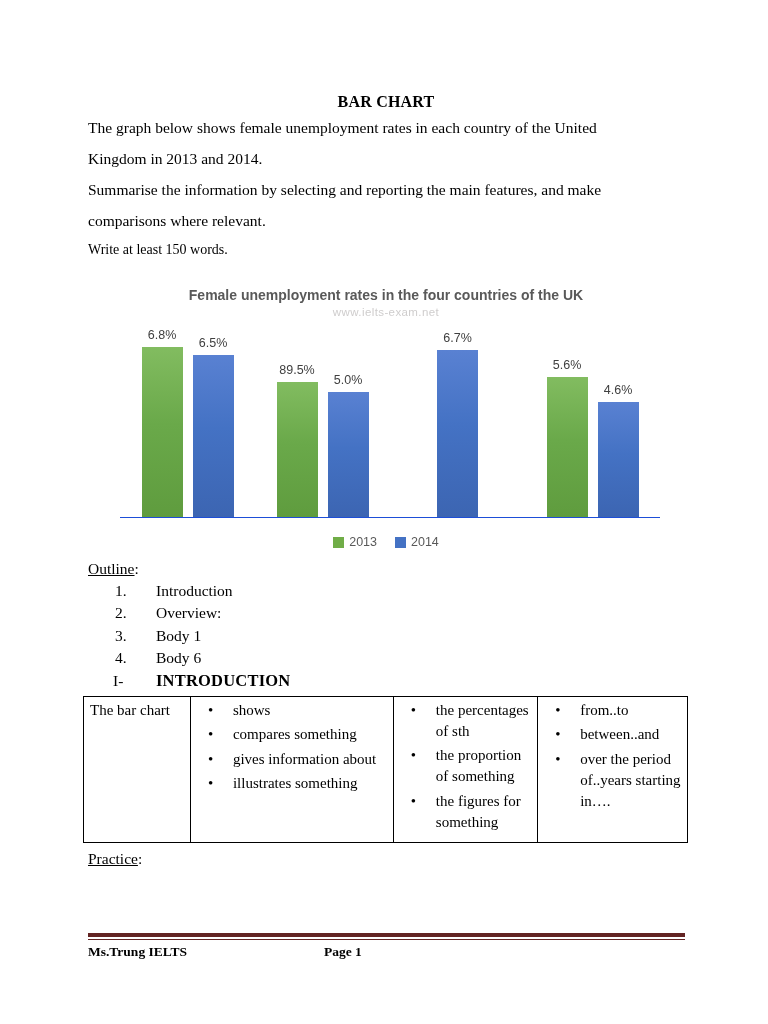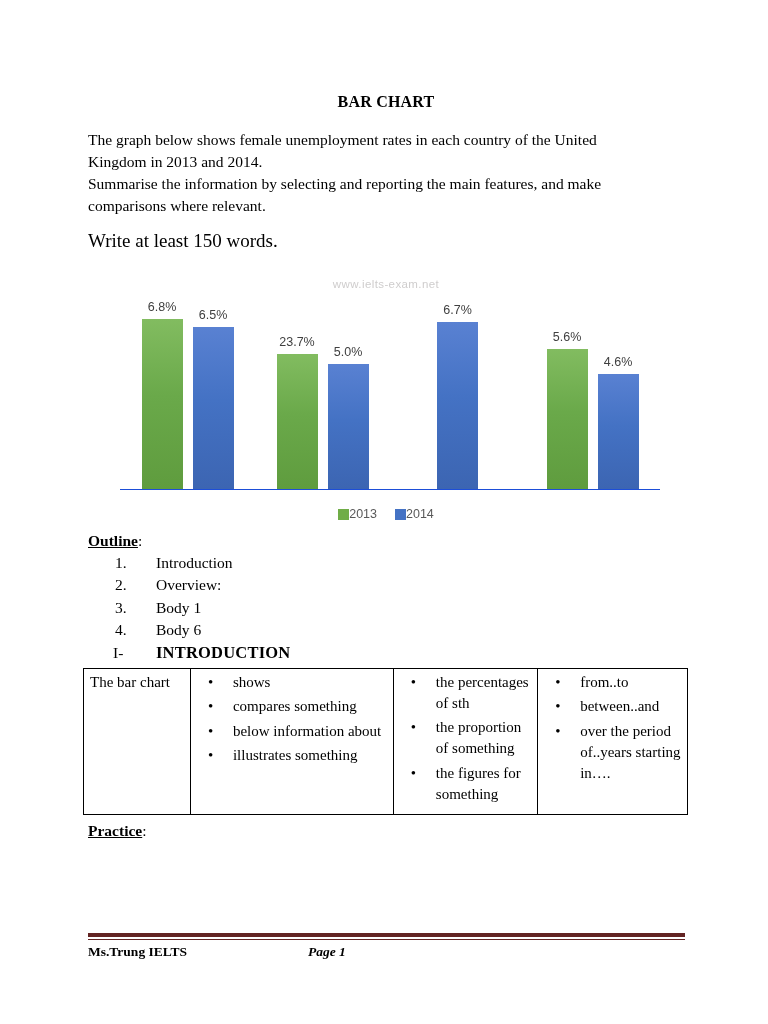--- a/index.html
+++ b/index.html
@@ -5,44 +5,44 @@
   * { margin:0; padding:0; box-sizing:border-box; }
   html,body { background:#ffffff; }
   .page {
     position:relative; width:768px; height:1024px; background:#ffffff;
     font-family:"Liberation Serif", serif; color:#000; overflow:hidden;padding-left:37px;
   }
   .content { position:absolute; left:88px; right:84px; top:0; }
 
   
   .doc-title { margin-top:93px; text-align:center; font-size:16px; font-weight:bold; letter-spacing:.2px; }
-  .task-text { margin-top:18px; font-size:15.5px; line-height:22px; white-space:pre-line; }
-  .write-note { margin-top:13px; font-size:19px; line-height:22px; }
+  .task-text { margin-top:1px; font-size:15.5px; line-height:31px; white-space:pre-line; }
+  .write-note { margin-top:3px; font-size:14px; line-height:22px; }
 
   
   .chart { margin-top:26px; font-family:"Liberation Sans", sans-serif; }
   .chart-title { text-align:center; font-size:14px; font-weight:bold; color:#595959; }
-  .chart-watermark { text-align:center; font-size:11.5px; color:#CFCDCD; margin-top:10px; letter-spacing:.4px; }
+  .chart-watermark { text-align:center; font-size:11.5px; color:#CFCDCD; margin-top:3px; letter-spacing:.4px; }
   .plot { position:relative; margin-left:32px; width:540px; height:196px; margin-top:4px;
           display:flex; align-items:flex-end; border-bottom:1px solid #1d4ed8; }
   .bar-group { width:135px; height:100%; display:flex; justify-content:center; align-items:flex-end; gap:10px; }
   .bar-col { display:flex; flex-direction:column; justify-content:flex-end; align-items:center; width:41px; }
   .bar-label { font-size:12.5px; color:#404040; margin-bottom:5px; white-space:nowrap; }
   .bar { width:41px; }
   .bar.s0 { background:linear-gradient(180deg,#82bc60 0%,#6aa94a 45%,#5f9c3e 100%); }
   .bar.s1 { background:linear-gradient(180deg,#5981d2 0%,#4472c4 45%,#3c65b2 100%); }
   .cats { margin-left:32px; width:540px; display:flex; margin-top:7px; }
   .cat-label { width:135px; text-align:center; font-size:12.5px; color:#595959; }
   .legend { margin-top:17px; display:flex; justify-content:center; gap:18px; }
-  .legend-item { display:flex; align-items:center; font-size:12.5px; color:#595959; }
+  .legend-item { display:flex; align-items:center; gap:5px; font-size:12.5px; color:#595959; }
   .legend-swatch { width:11px; height:11px; display:inline-block; }
 
   
   .outline { margin-top:11px; font-size:15.5px; }
-  .h-word { font-weight:bold; text-decoration:underline; }
+  .h-word { font-weight:normal; text-decoration:underline; }
   .outline-list { margin-top:2px; }
   .outline-row { display:flex; line-height:22.4px; }
   .outline-num { width:41px; margin-left:27px; }
   .section-row { display:flex; margin-top:1px; align-items:baseline; }
   .section-marker { width:43px; margin-left:25px; font-size:15.5px; }
   .section-title { font-weight:bold; font-size:16.5px; letter-spacing:.2px; }
 
   
   table.vocab { border-collapse:collapse; margin-left:-5px; width:605px; margin-top:5px;
                 font-size:15px; table-layout:fixed; }
@@ -54,53 +54,54 @@
   .cell-list { list-style:none; }
   .cell-list li { position:relative; padding-left:40px; margin-bottom:3.5px; }
   .cell-list li::before { content:"\2022"; position:absolute; left:15px; top:0; font-size:15px; }
 
   .practice { margin-top:7px; font-size:15.5px; }
 
   
   .footer { position:absolute; left:88px; right:83px; top:933px; }
   .footer-rule { height:7px; border-top:4px solid #632423; border-bottom:1px solid #632423; }
   .footer-text { position:relative; margin-top:4px; font-size:13.5px; font-weight:bold; }
-  .footer-page { position:absolute; left:220px; top:0;font-style:italic; }
+  .footer-page { position:absolute; left:236px; top:0; }
 </style>
 </head>
 <body>
 
 <div class="page">
   <div class="content">
 
     <div class="doc-title">BAR CHART</div>
 
     <div class="task-text">The graph below shows female unemployment rates in each country of the United
 Kingdom in 2013 and 2014.
 Summarise the information by selecting and reporting the main features, and make
 comparisons where relevant.</div>
 
     <div class="write-note">Write at least 150 words.</div>
 
     <div class="chart">
+      <div class="chart-title">Female unemployment rates in the four countries of the UK</div>
       <div class="chart-watermark">www.ielts-exam.net</div>
       <div class="plot" id="plot">
           <div class="bar-group">
             <div class="bar-col">
               <div class="bar-label">6.8%</div>
               <div class="bar s0" style="height: 170px;"></div>
             </div>
             <div class="bar-col">
               <div class="bar-label">6.5%</div>
               <div class="bar s1" style="height: 162.5px;"></div>
             </div>
           </div>
           <div class="bar-group">
             <div class="bar-col">
-              <div class="bar-label">23.7%</div>
+              <div class="bar-label">89.5%</div>
               <div class="bar s0" style="height: 135px;"></div>
             </div>
             <div class="bar-col">
               <div class="bar-label">5.0%</div>
               <div class="bar s1" style="height: 125px;"></div>
             </div>
           </div>
           <div class="bar-group">
             <div class="bar-col">
               <div class="bar-label">6.7%</div>
@@ -157,21 +158,21 @@
     </div>
 
     <table class="vocab">
       <tbody>
           <tr id="vocab-row">
             <td>The bar chart</td>
             <td>
               <ul class="cell-list">
                 <li>shows</li>
                 <li>compares something</li>
-                <li>below information about</li>
+                <li>gives information about</li>
                 <li>illustrates something</li>
               </ul>
             </td>
             <td>
               <ul class="cell-list">
                 <li>the percentages of sth</li>
                 <li>the proportion of something</li>
                 <li>the figures for something</li>
               </ul>
             </td>

